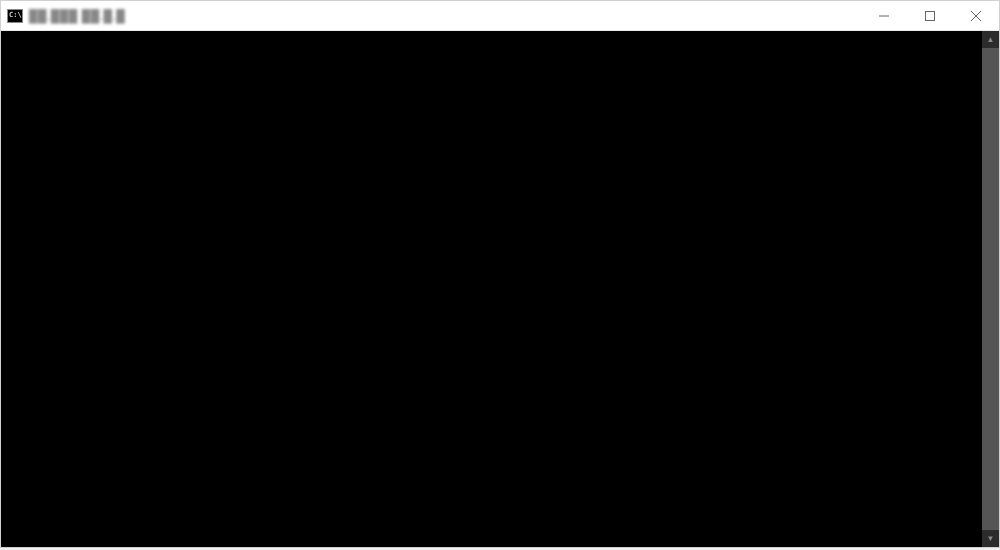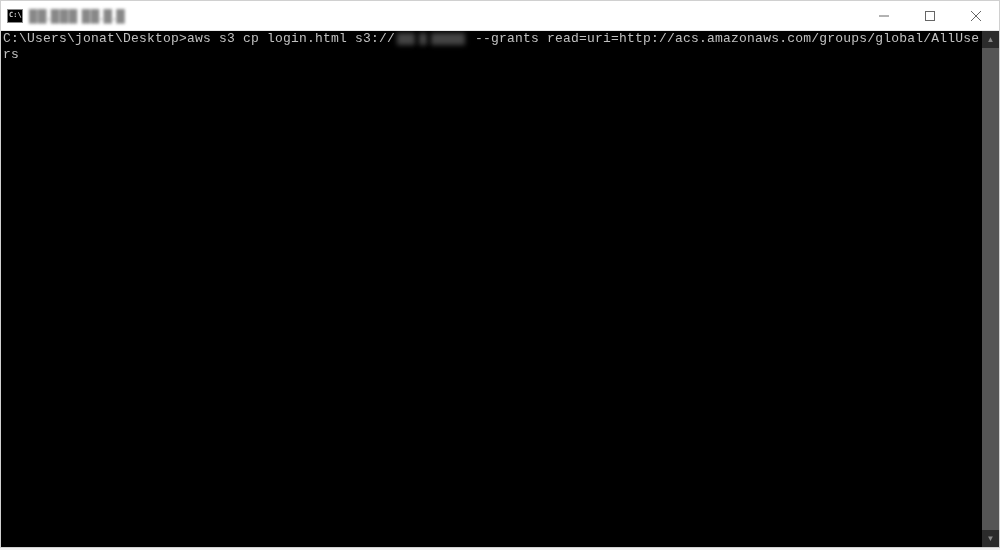--- a/index.html
+++ b/index.html
@@ -149,20 +149,19 @@
       </div>
       <div class="win-btn close">
         <svg viewBox="0 0 10 10">
             <line x1="0" y1="0" x2="10" y2="10" stroke="currentColor" stroke-width="1"></line>
             <line x1="10" y1="0" x2="0" y2="10" stroke="currentColor" stroke-width="1"></line>
           </svg>
       </div>
     </div>
   </div>
   <div class="terminal-area">
-    <div class="terminal-content"><span class="prompt-line"><span>C:\Users\jonat\Desktop&gt;</span><span>aws s3 cp login.html s3://</span><span class="obscured ob1"></span><span class="obscured ob2"></span><span class="obscured ob3"></span><span> --grants read=uri=http://acs.amazonaws.com/groups/global/AllUse</span></span><span>rs</span></div>
     <div class="scrollbar">
       <div class="scroll-btn">▲</div>
       <div class="scroll-thumb"></div>
       <div class="scroll-btn">▼</div>
     </div>
   </div>
 </div>
 
 </body></html>

